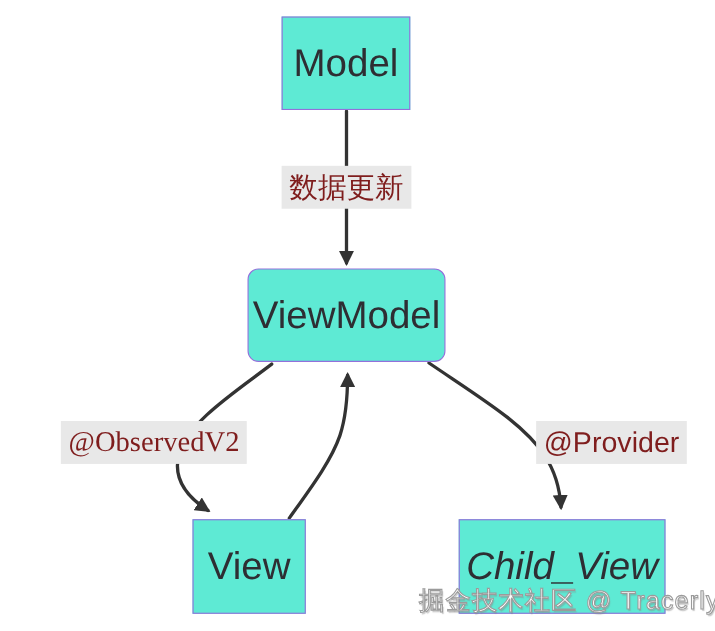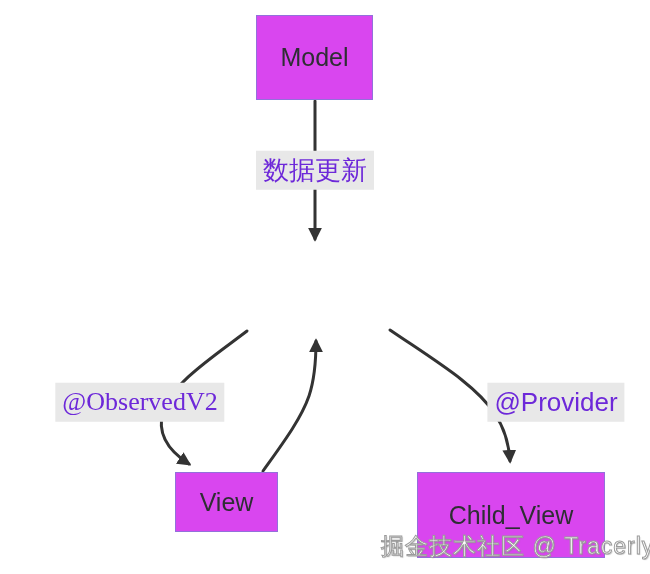--- a/index.html
+++ b/index.html
@@ -20,40 +20,40 @@
   }
   .edge-path {
     fill: none;
     stroke: #333333;
     stroke-width: 3px;
     stroke-linecap: round;
   }
   .node {
     position: absolute;
     z-index: 2;
-    background: #d946ef;
+    background: #5eead4;
     border: 1.5px solid #9370DB;
     display: flex;
     align-items: center;
     justify-content: center;
     color: #2e2e33;
-    font-size: 25px;
+    font-size: 35px;
   }
   .node-rounded { border-radius: 10px; }
   .node-label { white-space: nowrap; }
   #node-model      { left: 256px; top: 15px;  width: 117px; height: 85px; }
   #node-viewmodel  { left: 225px; top: 244px; width: 180px; height: 85px; }
-  #node-view       { left: 175px; top: 472px; width: 103px; height: 60px; }
-  #node-childview  { left: 417px; top: 472px; width: 188px; height: 86px; }
+  #node-view       { left: 175px; top: 472px; width: 103px; height: 86px; }
+  #node-childview  { left: 417px; top: 472px; width: 188px; height: 86px; font-style: italic; }
   .edge-label {
     position: absolute;
     z-index: 3;
     transform: translate(-50%, -50%);
     background: #E8E8E8;
-    color: #6d28d9;
+    color: #7f1d1d;
     font-size: 26px;
     line-height: 1.25;
     padding: 3px 7px;
     white-space: nowrap;
   }
   #edge-label-data-update { left: 315px; top: 170px; }
   #edge-label-observedv2  { left: 140px; top: 402px; font-family: Liberation Serif, serif; }
   #edge-label-event       { left: 317px; top: 402px; }
   #edge-label-provider    { left: 535px; top: 402px; margin-left: 21px; }
   .watermark {
@@ -82,20 +82,23 @@
     <path class="edge-path" d="M315,101 L315,239" marker-end="url(#arrowhead)"></path>
     <path class="edge-path" d="M247,331 C213,357 172,383 163,412 C156,436 172,453 189,464" marker-end="url(#arrowhead)"></path>
     <path class="edge-path" d="M263,471 C283,443 301,419 309,396 C314,381 316,360 316,341" marker-end="url(#arrowhead)"></path>
     <path class="edge-path" d="M390,330 C437,362 476,385 495,414 C505,429 509,445 510,461" marker-end="url(#arrowhead)"></path>
   </svg>
 
   <div class="node" id="node-model">
     <span class="node-label">Model</span>
   </div>
 
+  <div class="node node-rounded" id="node-viewmodel">
+    <span class="node-label">ViewModel</span>
+  </div>
 
   <div class="node" id="node-view">
     <span class="node-label">View</span>
   </div>
 
   <div class="node" id="node-childview">
     <span class="node-label">Child_View</span>
   </div>
 
   <div class="edge-label" id="edge-label-data-update">数据更新</div>

